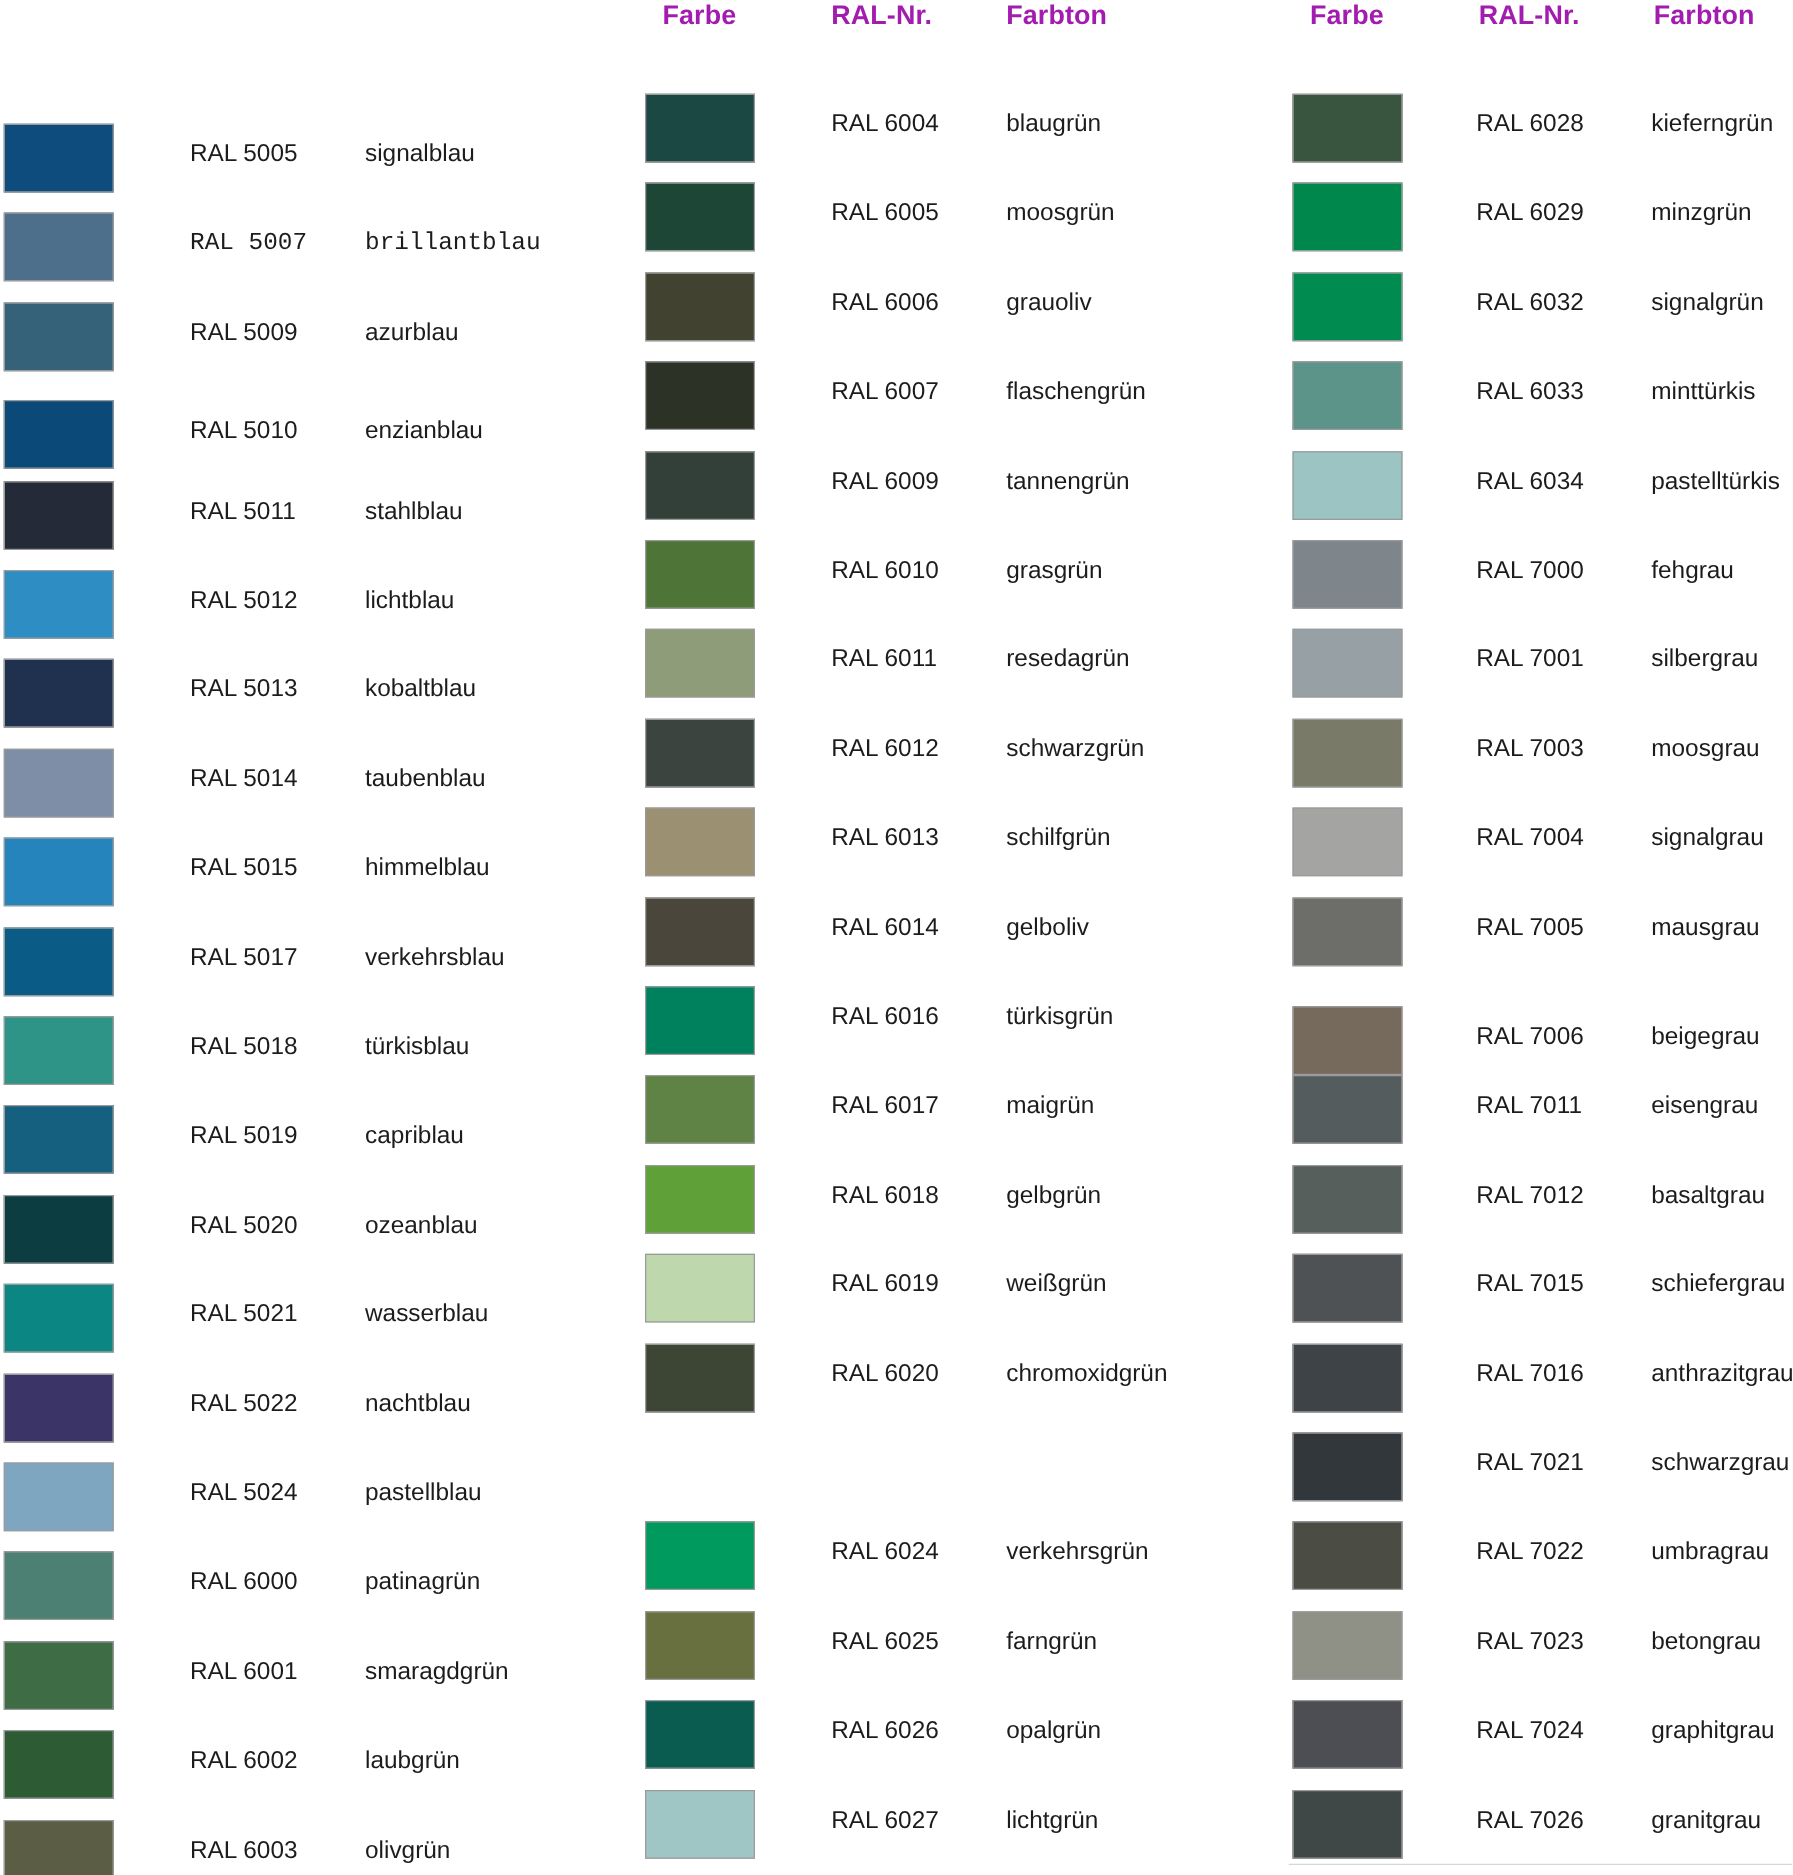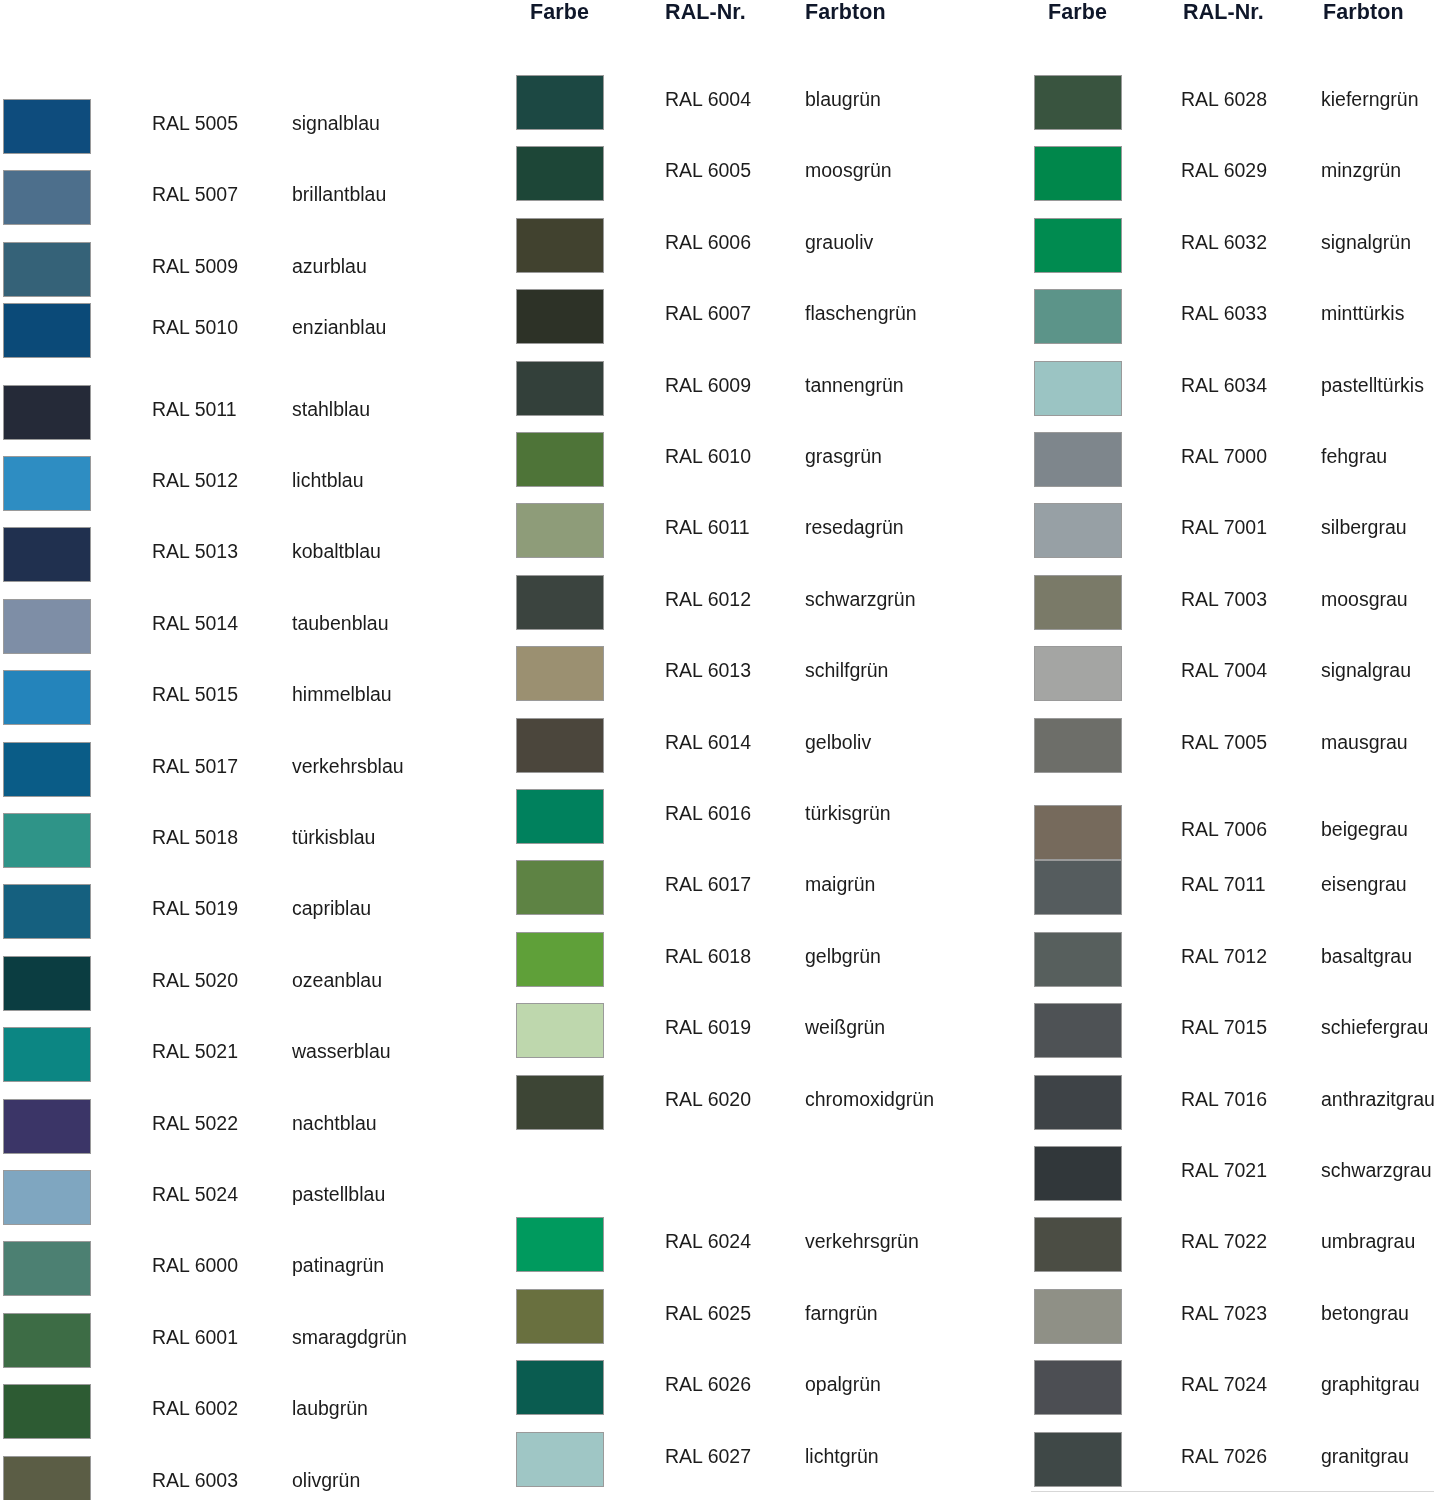--- a/index.html
+++ b/index.html
@@ -40,21 +40,21 @@
     height: 34px;
     left: 0;
     right: 0;
   }
   .hdr span {
     position: absolute;
     top: 0px;
     font-size: 21.5px;
     font-weight: bold;
     letter-spacing: 0.1px;
-    color: #0f172a;
+    color: #a21caf;
     white-space: nowrap;
   }
   .hdr .h-farbe   { left: 17px; }
   .hdr .h-ralnr   { left: 152px; }
   .hdr .h-farbton { left: 292px; }
 
   
   .row {
     position: absolute;
     left: 0;
@@ -100,31 +100,31 @@
 <body>
 
 <div class="chart">
 
   <div class="col col-0">
       <div class="row" style="top: 72px;">
         <div class="swatch" style="background: rgb(14, 76, 125);"></div>
         <div class="ral-nr">RAL 5005</div>
         <div class="farbton">signalblau</div>
       </div>
-      <div class="row" style="top: 143.4px;">
+      <div class="row" style="top: 143.4px; font-family: Liberation Mono, monospace;">
         <div class="swatch" style="background: rgb(77, 111, 140);"></div>
         <div class="ral-nr">RAL 5007</div>
         <div class="farbton">brillantblau</div>
       </div>
       <div class="row" style="top: 214.8px;">
         <div class="swatch" style="background: rgb(53, 98, 120);"></div>
         <div class="ral-nr">RAL 5009</div>
         <div class="farbton">azurblau</div>
       </div>
-      <div class="row" style="top: 276px; text-align: right;">
+      <div class="row" style="top: 293px; text-align: right;">
         <div class="swatch" style="background: rgb(11, 74, 120);"></div>
         <div class="ral-nr">RAL 5010</div>
         <div class="farbton">enzianblau</div>
       </div>
       <div class="row" style="top: 357.6px;">
         <div class="swatch" style="background: rgb(37, 42, 56);"></div>
         <div class="ral-nr">RAL 5011</div>
         <div class="farbton">stahlblau</div>
       </div>
       <div class="row" style="top: 429px;">

